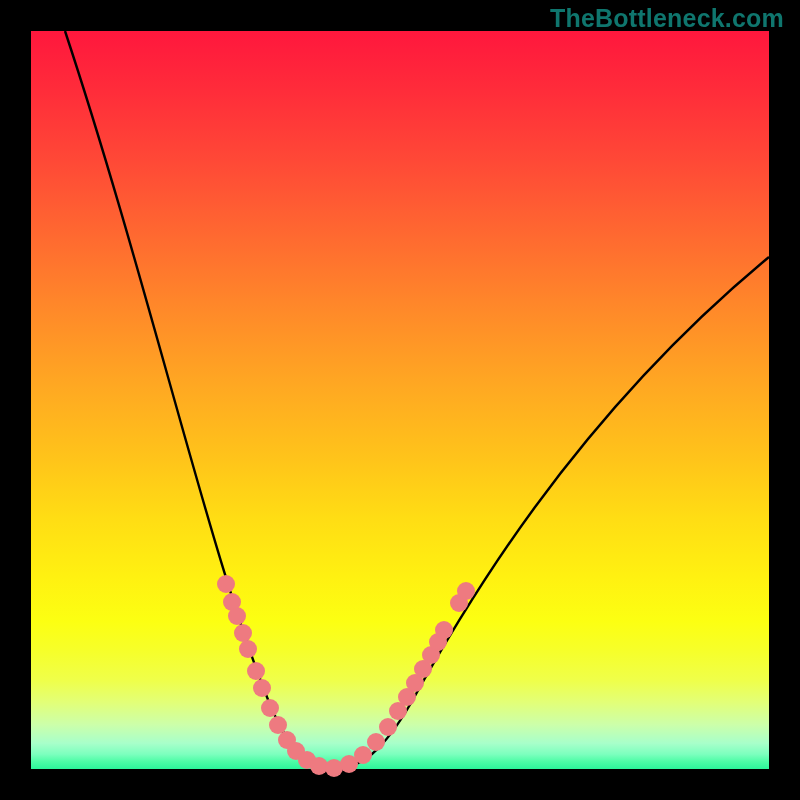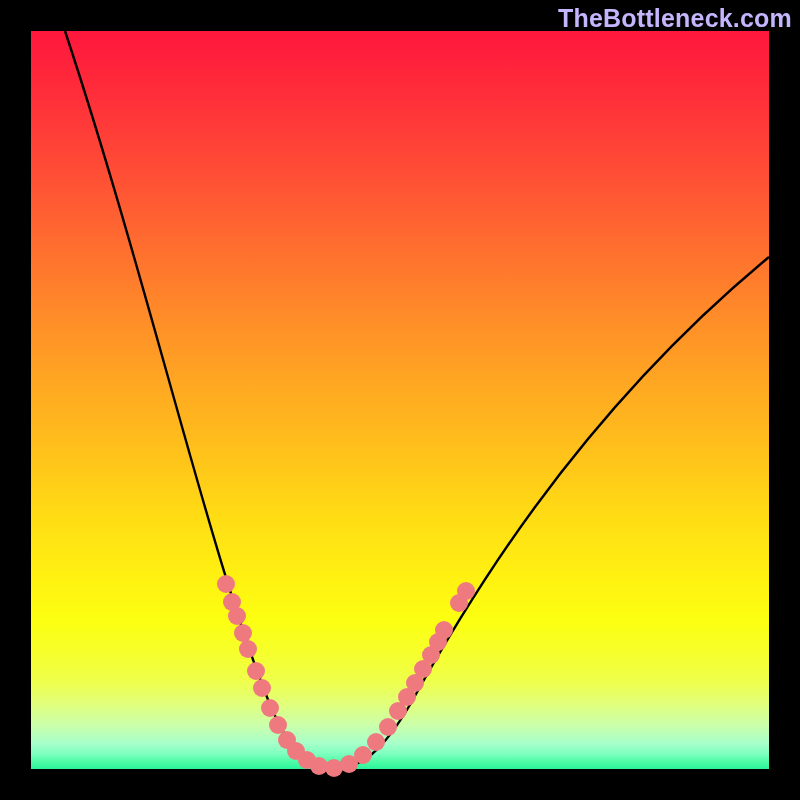--- a/index.html
+++ b/index.html
@@ -41,22 +41,22 @@
       #ccffaa 94%,
       #a8ffca 96.5%,
       #7cffbe 98%,
       #4dfca6 99%,
       #2cf59a 100%
     );
   }
   .watermark {
     position: absolute;
     top: 4px;
-    right: 8px;
-    color: #c4b5fd;
+    right: 16px;
+    color: #0f766e;
     font-size: 25px;
     font-weight: 600;
     letter-spacing: 0.2px;
     user-select: none;
   }
   svg.curve {
     position: absolute;
     left: 0;
     top: 0;
     width: 738px;

